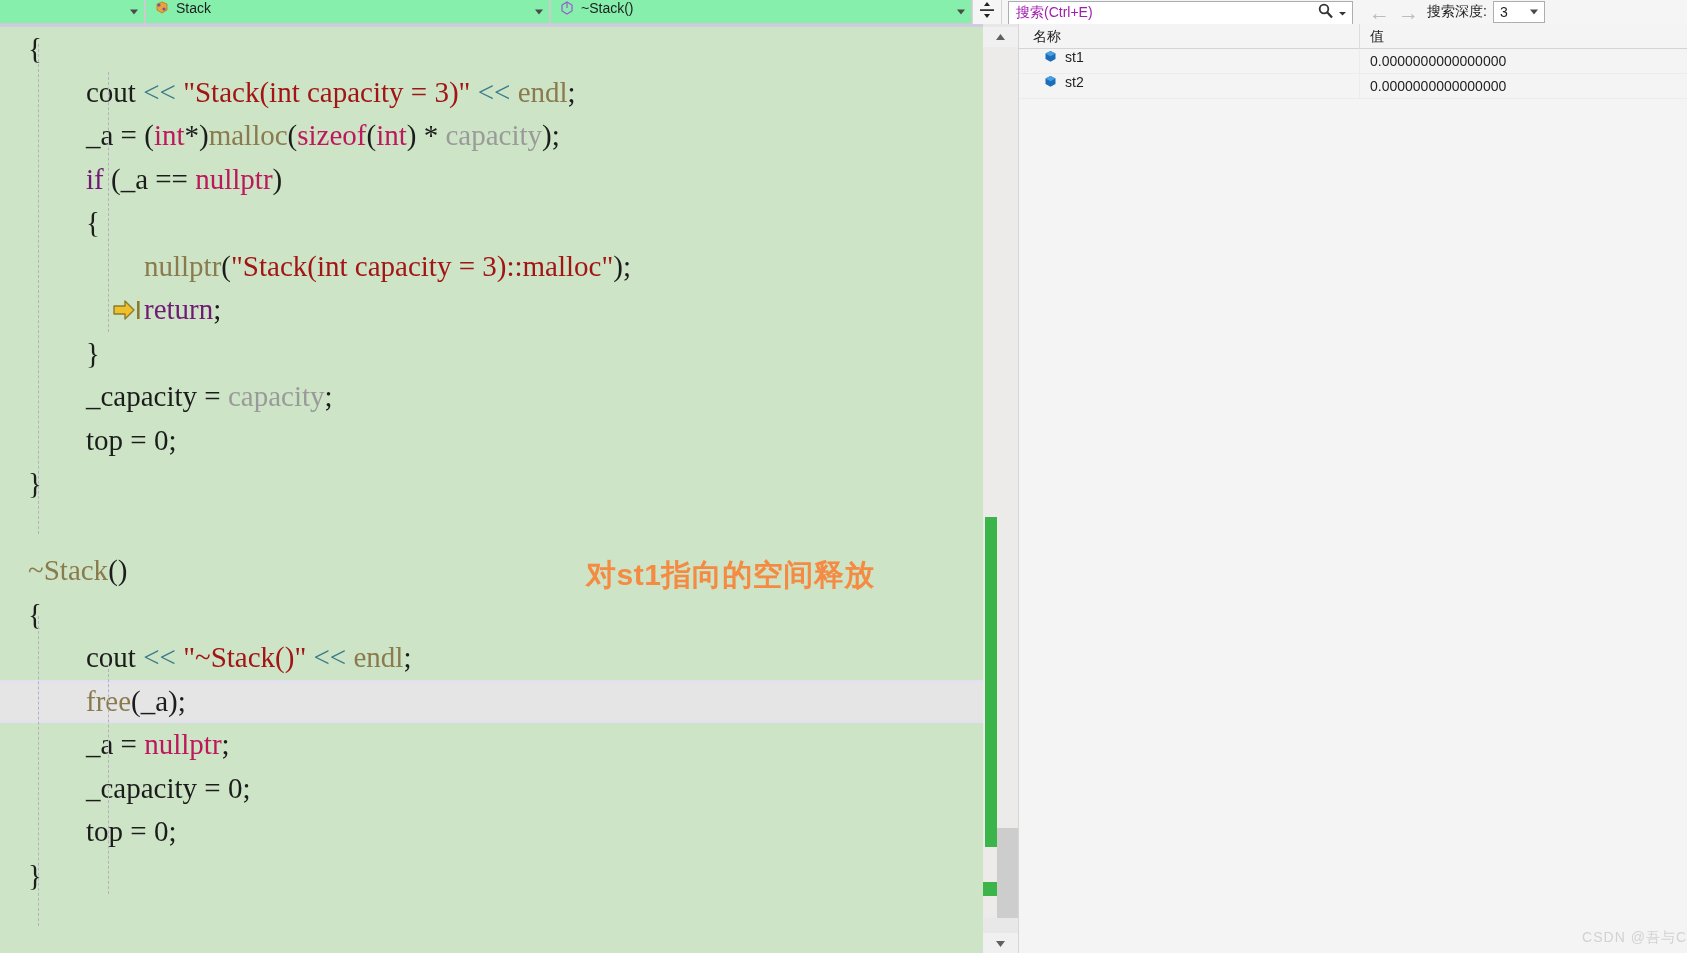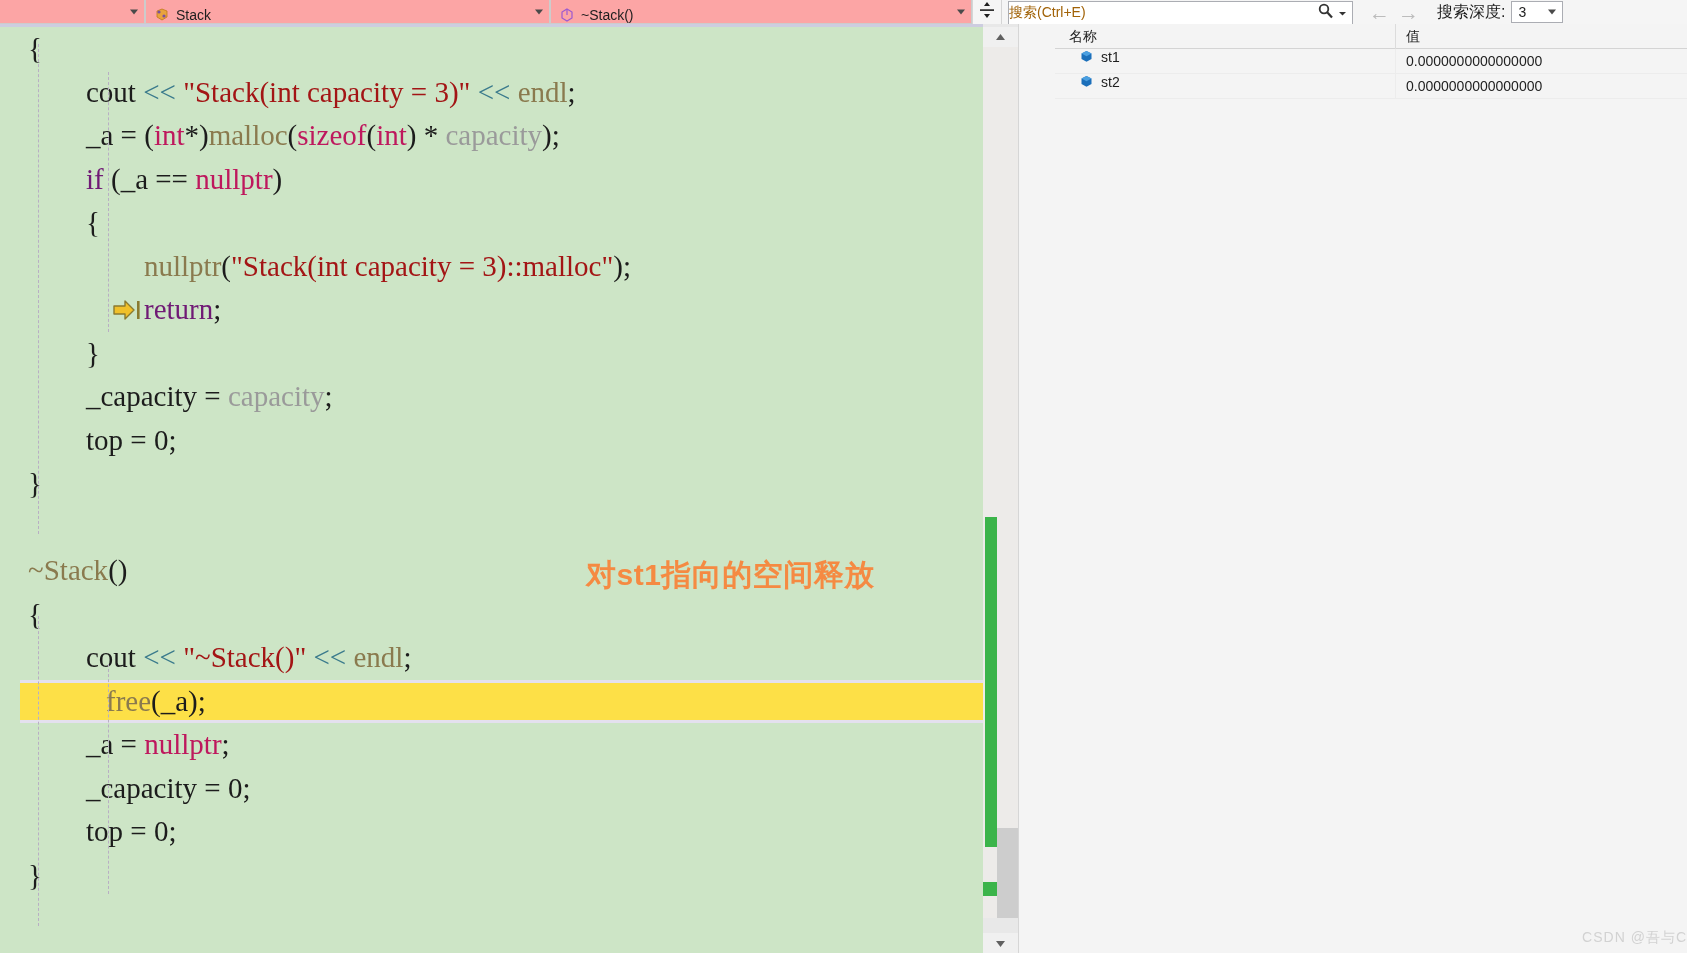--- a/index.html
+++ b/index.html
@@ -10,22 +10,22 @@
     overflow: hidden;
   }
   #root { position: relative; width: 1687px; height: 953px; background: #f4f4f4; }
 
   
   .toolbar {
     position: absolute; left: 0; top: 0; width: 1687px; height: 24px;
     background: #f5f5f5; display: flex; align-items: stretch;
   }
   .nav-combo {
-    height: 24px; background: #fca5a5; border: 1px solid #ccc; border-top: none;
-    display: flex; align-items: flex-end; position: relative;
+    height: 24px; background: #86efac; border: 1px solid #ccc; border-top: none;
+    display: flex; align-items: flex-start; position: relative;
   }
   .nav-combo.first { width: 145px; border-left: none; }
   .nav-combo.second { width: 405px; }
   .nav-combo.third { width: 422px; }
   .combo-arrow {
     position: absolute; right: 6px; top: 50%; transform: translateY(-50%);
     width: 0; height: 0; border-left: 4px solid transparent;
     border-right: 4px solid transparent; border-top: 5px solid #4a4a4a;
   }
   .combo-icon { margin-left: 8px; margin-right: 6px; display:flex; align-items:center; }
@@ -36,29 +36,29 @@
     border-left: 1px solid #d5d5d5; border-right: 1px solid #d5d5d5;
     display: flex; align-items: center; justify-content: center;
   }
 
   .search-box {
     width: 345px; height: 24px; margin-left: 6px; margin-top: 1px;
     background: #fff; border: 1px solid #abadb3;
     display: flex; align-items: center; position: relative;
   }
   .search-placeholder {
-    font-size: 14px; color: #a16207; 
+    font-size: 14px; color: #a21caf; margin-left: 7px;
     font-family: "Liberation Sans", sans-serif;
   }
   .search-icons { position: absolute; right: 5px; display: flex; align-items: center; gap: 3px; }
 
   .hist-arrows { display: flex; align-items: center; gap: 8px; margin-left: 16px; }
   .hist-arrow { font-size: 21px; color: #bcbcbc; line-height: 1; }
 
-  .depth-label { font-size: 16px; color: #1e1e1e; margin-left: 18px; }
+  .depth-label { font-size: 14px; color: #1e1e1e; margin-left: 8px; }
   .depth-combo {
     width: 52px; height: 22px; margin-left: 6px; background: #fff;
     border: 1px solid #abadb3; position: relative; display: flex; align-items: center;
   }
   .depth-value { font-size: 14px; color: #1e1e1e; margin-left: 6px; }
 
   
   .editor {
     position: absolute; left: 0; top: 24px; width: 983px; height: 929px;
     background: #cde5c6; overflow: hidden;
@@ -66,21 +66,21 @@
   .editor-top-border {
     position: absolute; left: 0; top: 0; width: 983px; height: 3px; background: #cdcde0;
   }
   .code-area { position: absolute; left: 0; top: 3px; width: 983px; }
   .code-line {
     height: 43.5px; line-height: 43.5px; white-space: pre;
     font-family: "Liberation Serif", "DejaVu Serif", serif;
     font-size: 29px; color: #1c1c1c; position: relative;
     padding-left: 28px;
   }
-  .code-line.highlight { background: #fde047; margin-left: 20px; }
+  .code-line.highlight { background: #e5e5e5; }
   .hl-top { position:absolute; left:0; right:0; top:0; height:3px; background:#e4e1ee; }
   .hl-bot { position:absolute; left:0; right:0; bottom:0; height:3px; background:#e4e1ee; }
 
   
   .indent-guide {
     position: absolute; width: 1px; background: transparent;
     border-left: 1px dashed #b8aec4;
   }
 
   
@@ -123,21 +123,21 @@
   .ed-bottom-thumb {
     position:absolute; left:0px; bottom:22px; width:14px; height:14px; background:#3bb44a;
   }
   .ed-scroll-grey {
     position:absolute; left:14px; bottom:0px; width:21px; height:90px; background:#cdcdcd;
   }
 
   
   .watch {
     position: absolute; left: 1018px; top: 24px; width: 669px; height: 929px;
-    background: #f4f4f4; border-left: 1px solid #d6d6d6; padding-left: 36px;
+    background: #f4f4f4; border-left: 1px solid #d6d6d6;
   }
   .watch-header {
     display: flex; height: 25px; border-bottom: 1px solid #d4d4d4;
     background: #f4f4f4; align-items: center;
   }
   .wh-name { width: 341px; padding-left: 14px; font-size: 14px; color: #1e1e1e;
              border-right: 1px solid #dcdcdc; height:25px; line-height:25px; }
   .wh-val  { flex: 1; padding-left: 10px; font-size: 14px; color: #1e1e1e;
              height:25px; line-height:25px; }
   .watch-row {

